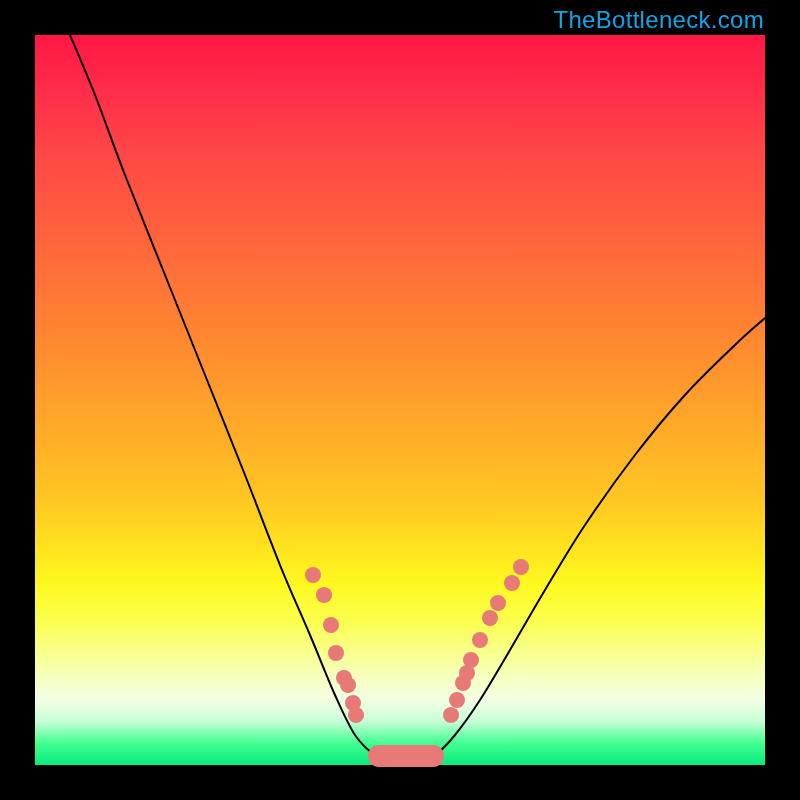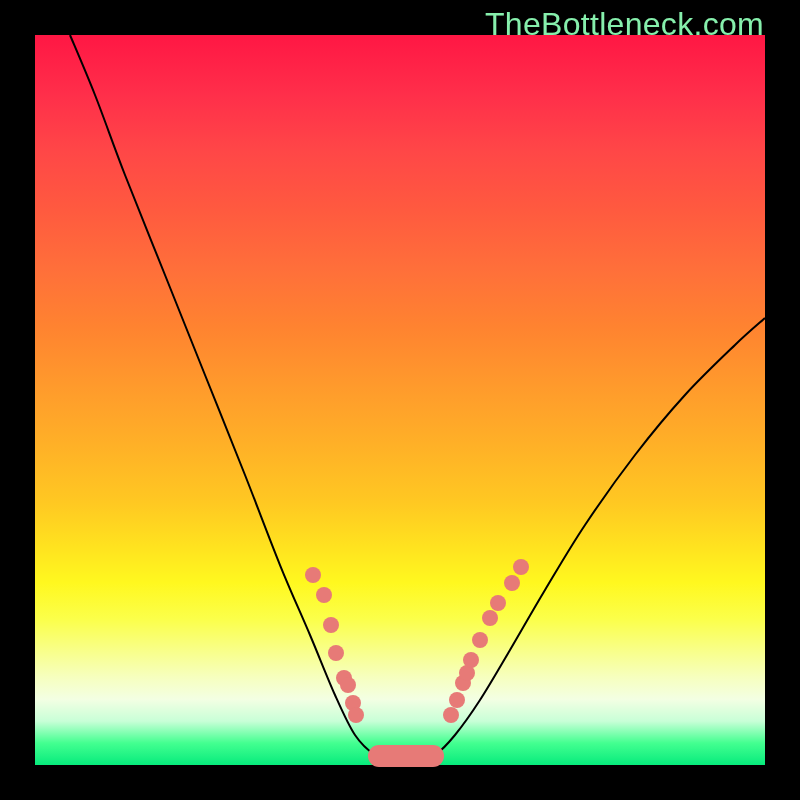--- a/index.html
+++ b/index.html
@@ -35,22 +35,22 @@
       #f3ffe3 91%,
       #c8ffd7 94%,
       #43ff90 97%,
       #07eb7c 100%
     );
   }
   .watermark {
     position: absolute;
     top: 6px;
     right: 36px;
-    color: #86efac;
-    font-size: 32px;
+    color: #0ea5e9;
+    font-size: 24px;
     font-weight: 500;
     letter-spacing: 0.3px;
     user-select: none;
   }
   svg.curve {
     position: absolute;
     left: 0;
     top: 0;
     width: 730px;
     height: 730px;

